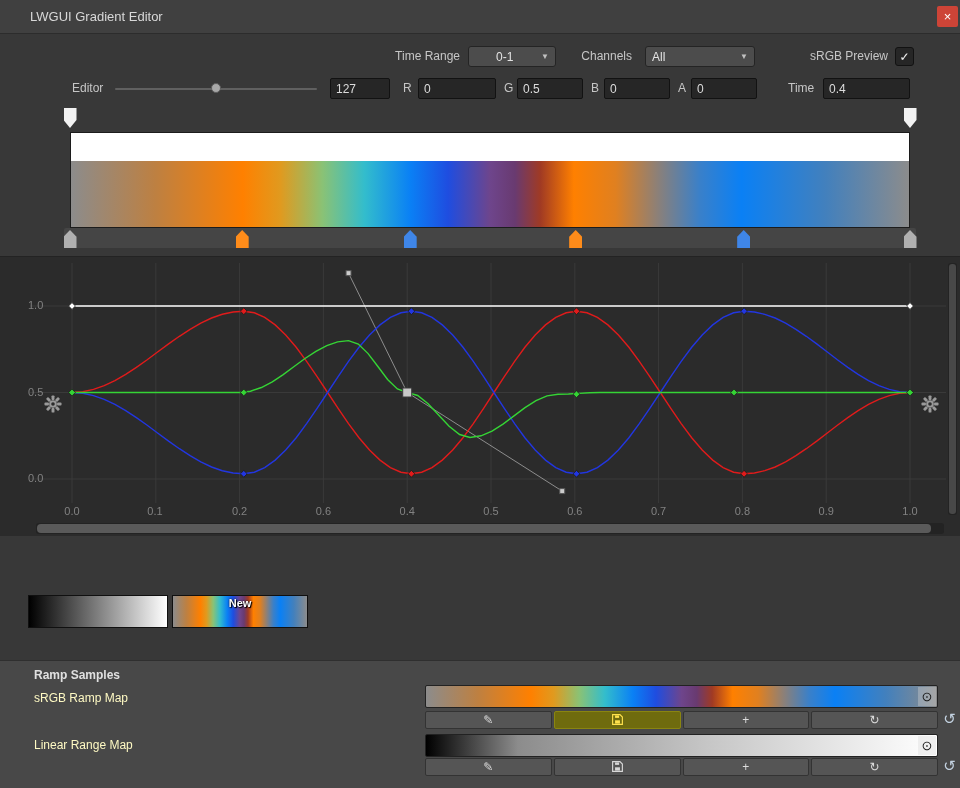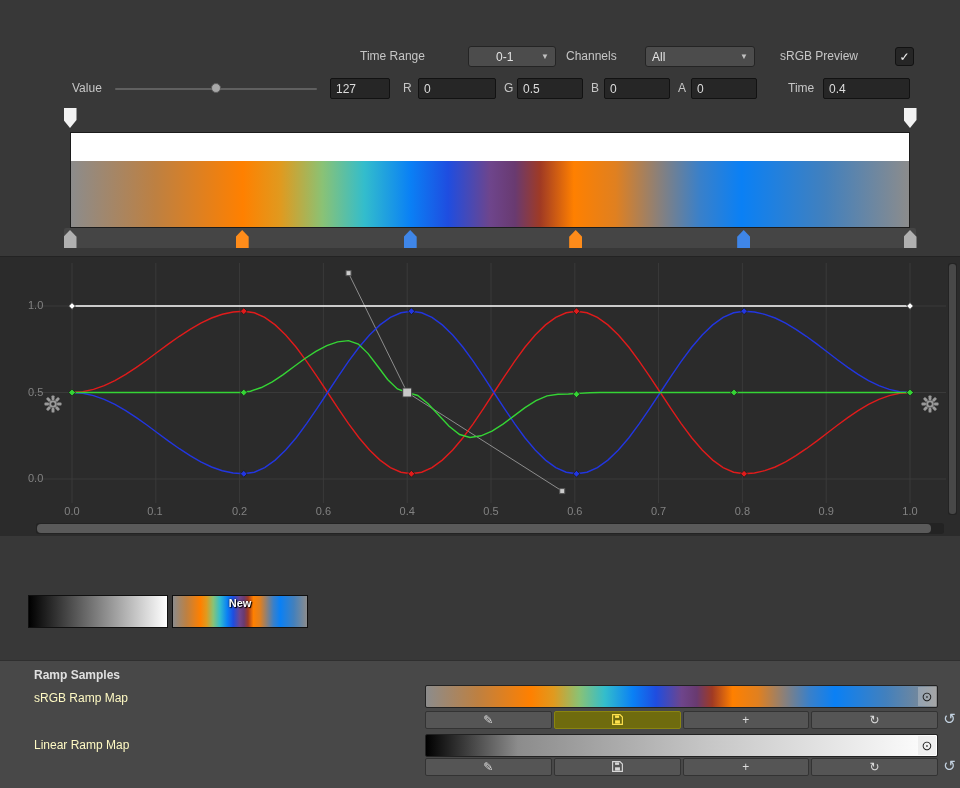--- a/index.html
+++ b/index.html
@@ -5,21 +5,21 @@
   html,body{margin:0;padding:0;background:#222;}
   .app{position:relative;width:960px;height:788px;background:#383838;overflow:hidden;
        font-family:"Liberation Sans",sans-serif;font-size:12px;color:#c8c8c8;}
   
   .titlebar{position:absolute;left:0;top:0;width:960px;height:34px;background:#404040;border-bottom:1px solid #2c2c2c;box-sizing:border-box;}
   .titlebar .title{position:absolute;left:30px;top:0;line-height:34px;font-size:13px;color:#d8d8d8;}
   .close-btn{position:absolute;right:2px;top:6px;width:21px;height:21px;background:#cd4437;border-radius:2px;
              display:flex;align-items:center;justify-content:center;color:#fff;font-size:13px;cursor:pointer;}
   
   .lbl{position:absolute;color:#c6c6c6;font-size:12px;white-space:nowrap;}
-  .lbl.r{}
+  .lbl.r{text-align:right;}
   .field{position:absolute;height:21px;background:#262626;border:1px solid #121212;border-radius:2px;
          color:#dcdcdc;font-size:12px;padding:0 5px;box-sizing:border-box;font-family:inherit;outline:none;}
   .dropdown{position:absolute;height:21px;background:#4c4c4c;border:1px solid #242424;border-radius:3px;
             box-sizing:border-box;display:flex;align-items:center;justify-content:space-between;
             padding:0 6px;color:#e4e4e4;cursor:default;}
   .dd-arrow{font-size:8px;color:#c0c0c0;margin-left:6px;}
   .checkbox{position:absolute;width:17px;height:17px;background:#262626;border:1px solid #121212;border-radius:3px;
             display:flex;align-items:center;justify-content:center;color:#f0f0f0;font-size:12px;}
   .slider{position:absolute;height:21px;}
   .slider-track{position:absolute;left:0;right:0;top:10px;height:2px;background:#606060;border-radius:1px;}
@@ -65,37 +65,43 @@
        color:#ddd;font-size:12px;line-height:1;cursor:pointer;}
   .btn.hl{background:#6f6b0e;border-color:#8a8510;}
   .undo{position:absolute;left:941px;width:17px;height:17px;display:flex;align-items:center;justify-content:center;
         color:#c2d1e0;font-size:15px;cursor:pointer;}
 </style>
 </head>
 <body>
 
 <div class="app">
 
+  <div class="titlebar">
+    <span class="title">LWGUI Gradient Editor</span>
+    <div class="close-btn">
+      <span>×</span>
+    </div>
+  </div>
 
   <span class="lbl r" style="left:360px;top:49px;width:100px;">Time Range</span>
   <div class="dropdown" style="left:468px;top:46px;width:88px;padding-left:27px;">
     <span>0-1</span>
     <span class="dd-arrow">▼</span>
   </div>
   <span class="lbl r" style="left:566px;top:49px;width:66px;">Channels</span>
   <div class="dropdown" style="left:645px;top:46px;width:110px;">
     <span>All</span>
     <span class="dd-arrow">▼</span>
   </div>
   <span class="lbl r" style="left:780px;top:49px;width:108px;">sRGB Preview</span>
   <div class="checkbox" style="left:895px;top:47px;">
     <span>✓</span>
   </div>
 
-  <span class="lbl" style="left:72px;top:81px;">Value</span>
+  <span class="lbl" style="left:72px;top:81px;">Editor</span>
   <div class="slider" style="left:115px;top:78px;width:202px;">
     <div class="slider-track"></div>
     <div class="slider-thumb" id="value-slider-thumb" style="left: calc(50% - 5px);"></div>
   </div>
   <input class="field" style="left: 330px; top: 78px; width: 60px;" readonly="" value="127">
   <span class="lbl" style="left:403px;top:81px;">R</span>
   <input class="field" style="left: 418px; top: 78px; width: 78px;" readonly="" value="0">
   <span class="lbl" style="left:504px;top:81px;">G</span>
   <input class="field" style="left: 517px; top: 78px; width: 66px;" readonly="" value="0.5">
   <span class="lbl" style="left:591px;top:81px;">B</span>
@@ -247,21 +253,21 @@
         <span>+</span>
       </div>
       <div class="btn">
         <span>↻</span>
       </div>
     </div>
     <div class="undo" style="top:49px;">
       <span>↺</span>
     </div>
 
-    <span class="ramp-label" style="top:77px;">Linear Ramp Map</span>
+    <span class="ramp-label" style="top:77px;">Linear Range Map</span>
     <div class="ramp-preview" style="top: 73px; background: linear-gradient(90deg, rgb(0, 0, 0) 0%, rgb(140, 140, 140) 18%, rgb(198, 198, 198) 55%, rgb(255, 255, 255) 100%);">
       <div class="picker">⊙</div>
     </div>
     <div class="btnrow" style="top:97px;">
       <div class="btn">
         <span>✎</span>
       </div>
       <div class="btn">
         <span>
           <svg width="13" height="13" viewBox="0 0 16 16">

